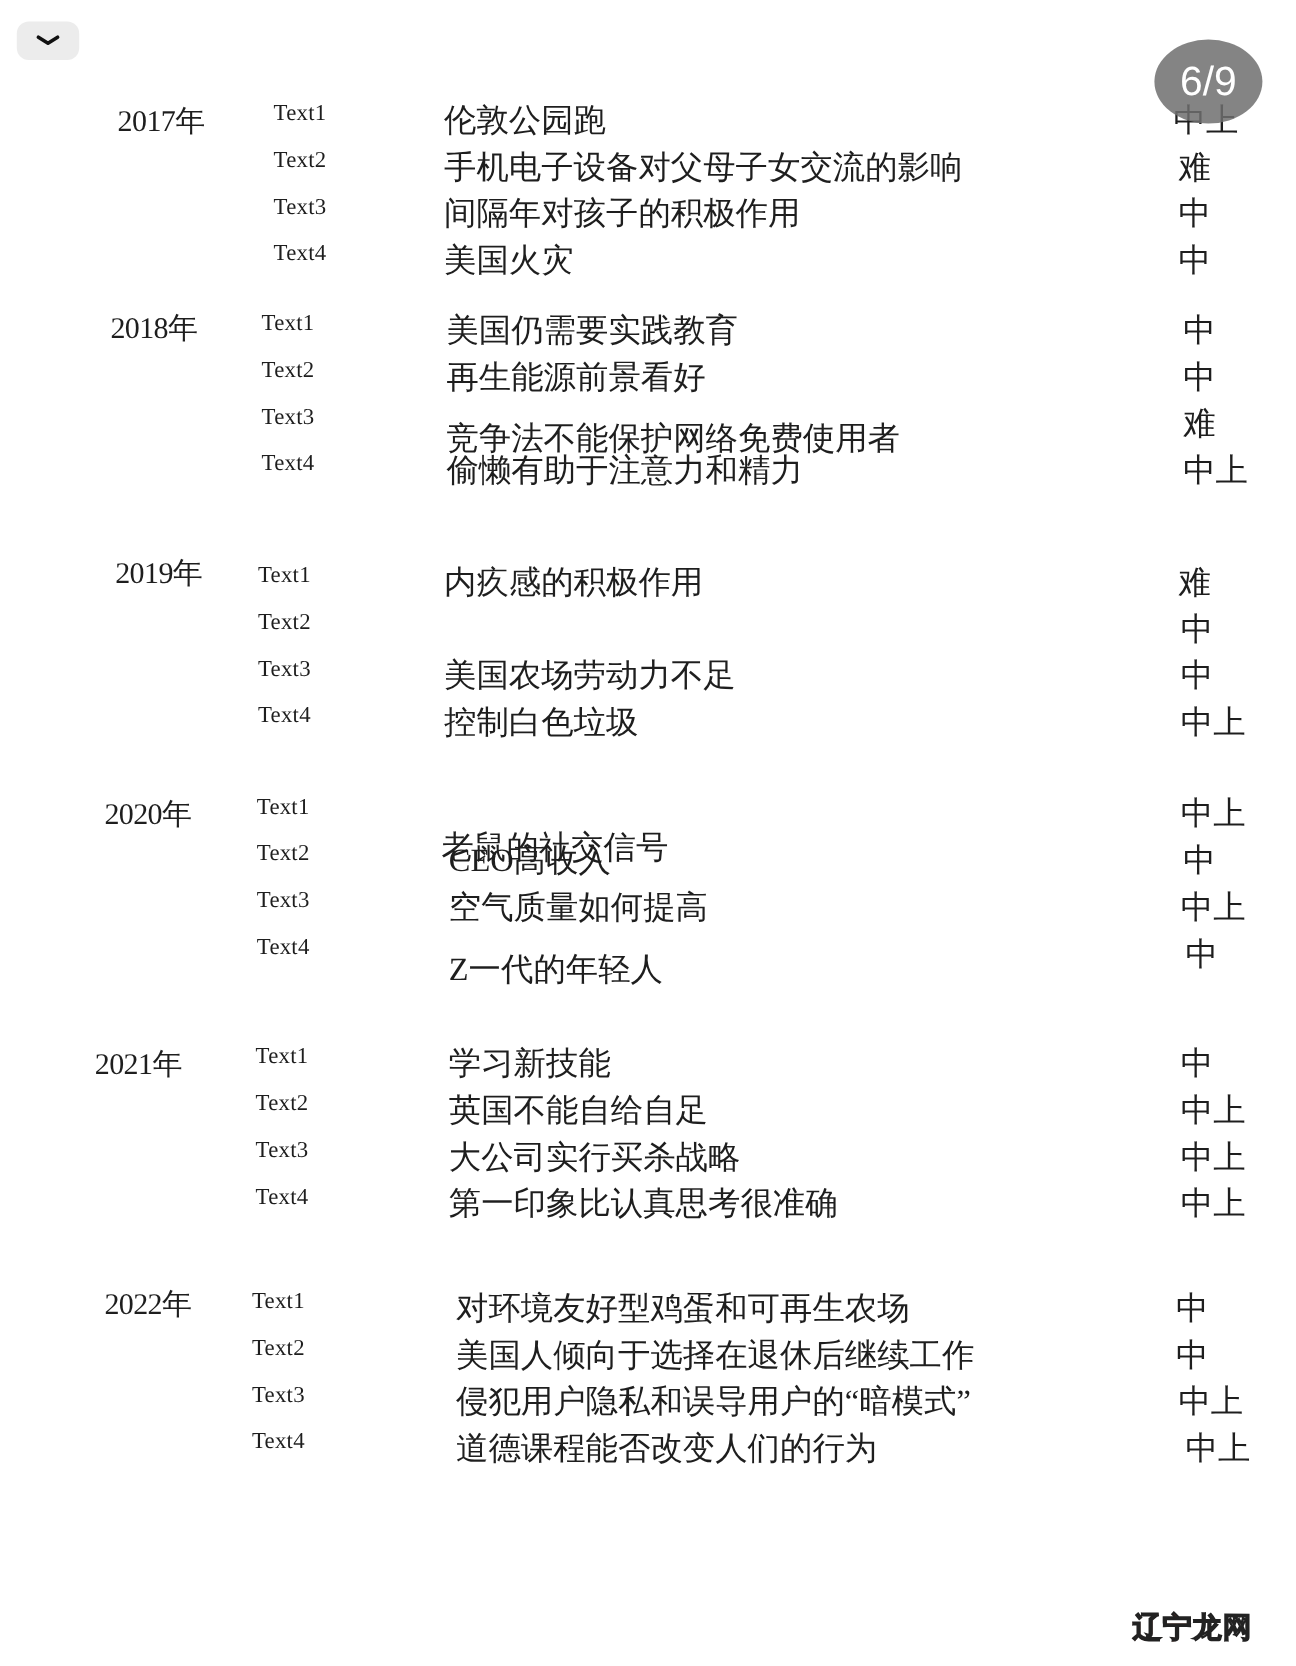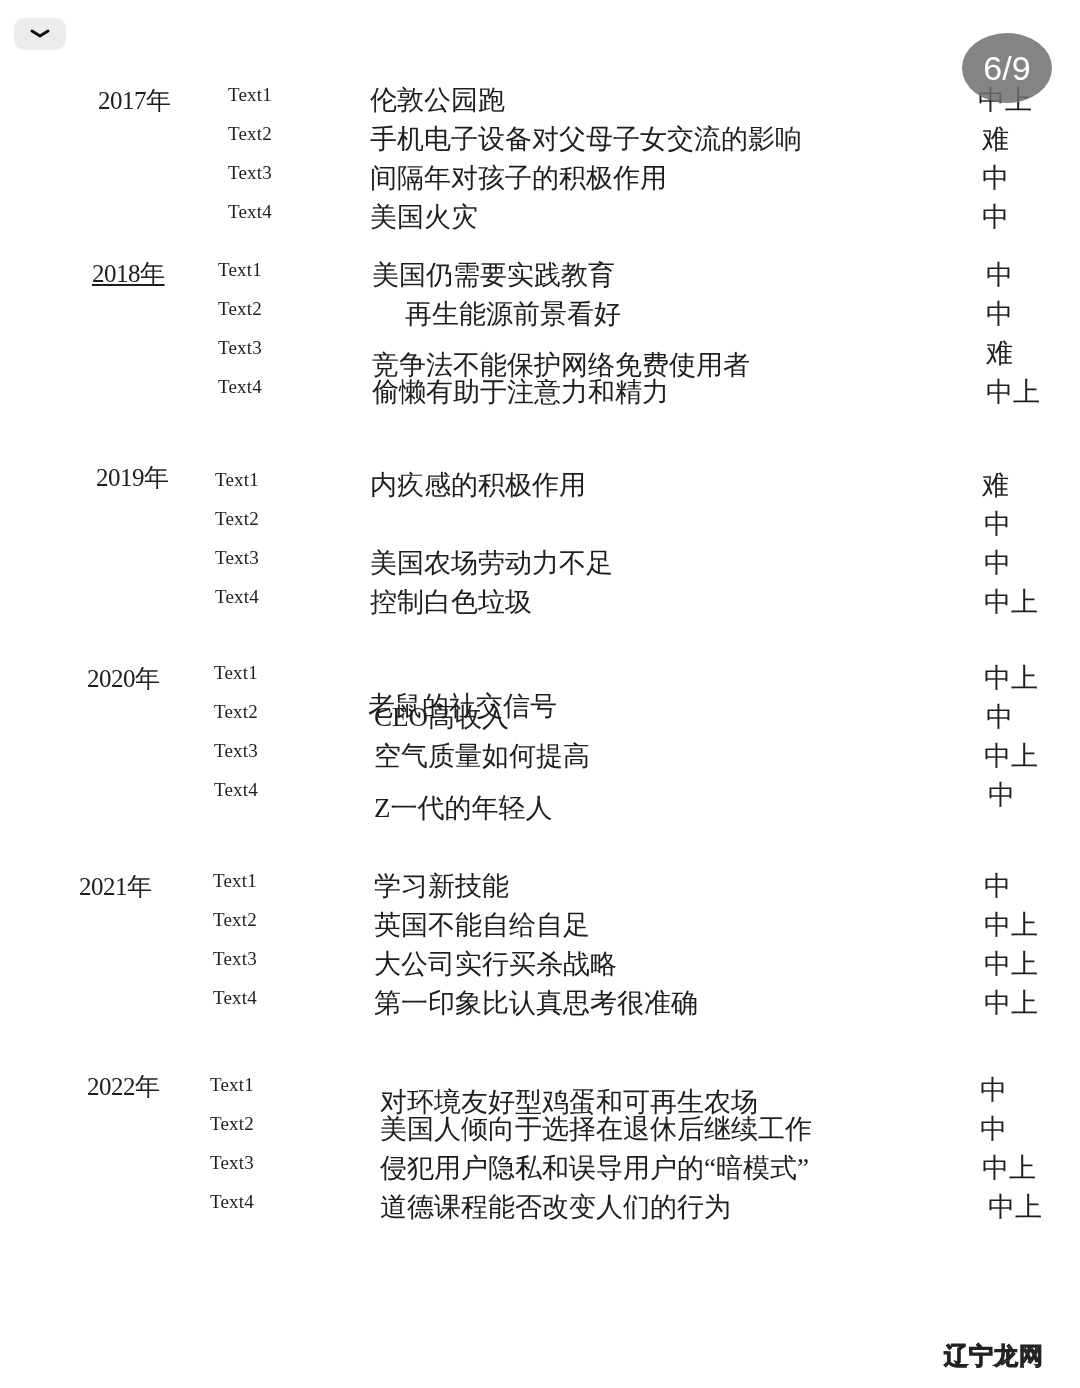--- a/index.html
+++ b/index.html
@@ -63,29 +63,29 @@
       <span class="diff" style="left:982px; top:2px;">中</span>
     </div>
     <div class="row" style="top:117px;">
       <span class="tnum" style="left:228px; top:4px;">Text4</span>
       <span class="topic" style="left:370px; top:2px;">美国火灾</span>
       <span class="diff" style="left:982px; top:2px;">中</span>
     </div>
   </div>
 
   <div class="section" style="top:255px;">
-    <div class="year" style="left:92px; top:2px;text-decoration:underline;">2018年</div>
+    <div class="year" style="left:92px; top:2px;">2018年</div>
     <div class="row" style="top:0px;">
       <span class="tnum" style="left:218px; top:4px;">Text1</span>
       <span class="topic" style="left:372px; top:2px;">美国仍需要实践教育</span>
       <span class="diff" style="left:986px; top:2px;">中</span>
     </div>
     <div class="row" style="top:39px;">
       <span class="tnum" style="left:218px; top:4px;">Text2</span>
-      <span class="topic" style="left:372px; top:2px;margin-left:33px;">再生能源前景看好</span>
+      <span class="topic" style="left:372px; top:2px;">再生能源前景看好</span>
       <span class="diff" style="left:986px; top:2px;">中</span>
     </div>
     <div class="row" style="top:78px;">
       <span class="tnum" style="left:218px; top:4px;">Text3</span>
       <span class="topic" style="left:372px; top:14px;">竞争法不能保护网络免费使用者</span>
       <span class="diff" style="left:986px; top:2px;">难</span>
     </div>
     <div class="row" style="top:117px;">
       <span class="tnum" style="left:218px; top:4px;">Text4</span>
       <span class="topic" style="left:372px; top:2px;">偷懒有助于注意力和精力</span>
@@ -161,21 +161,21 @@
       <span class="tnum" style="left:213px; top:4px;">Text4</span>
       <span class="topic" style="left:374px; top:2px;">第一印象比认真思考很准确</span>
       <span class="diff" style="left:984px; top:2px;">中上</span>
     </div>
   </div>
 
   <div class="section" style="top:1070px;">
     <div class="year" style="left:87px; top:0px;">2022年</div>
     <div class="row" style="top:0px;">
       <span class="tnum" style="left:210px; top:4px;">Text1</span>
-      <span class="topic" style="left:380px; top:2px;margin-top:12px;">对环境友好型鸡蛋和可再生农场</span>
+      <span class="topic" style="left:380px; top:2px;">对环境友好型鸡蛋和可再生农场</span>
       <span class="diff" style="left:980px; top:2px;">中</span>
     </div>
     <div class="row" style="top:39px;">
       <span class="tnum" style="left:210px; top:4px;">Text2</span>
       <span class="topic" style="left:380px; top:2px;">美国人倾向于选择在退休后继续工作</span>
       <span class="diff" style="left:980px; top:2px;">中</span>
     </div>
     <div class="row" style="top:78px;">
       <span class="tnum" style="left:210px; top:4px;">Text3</span>
       <span class="topic" style="left:380px; top:2px;">侵犯用户隐私和误导用户的“暗模式”</span>

